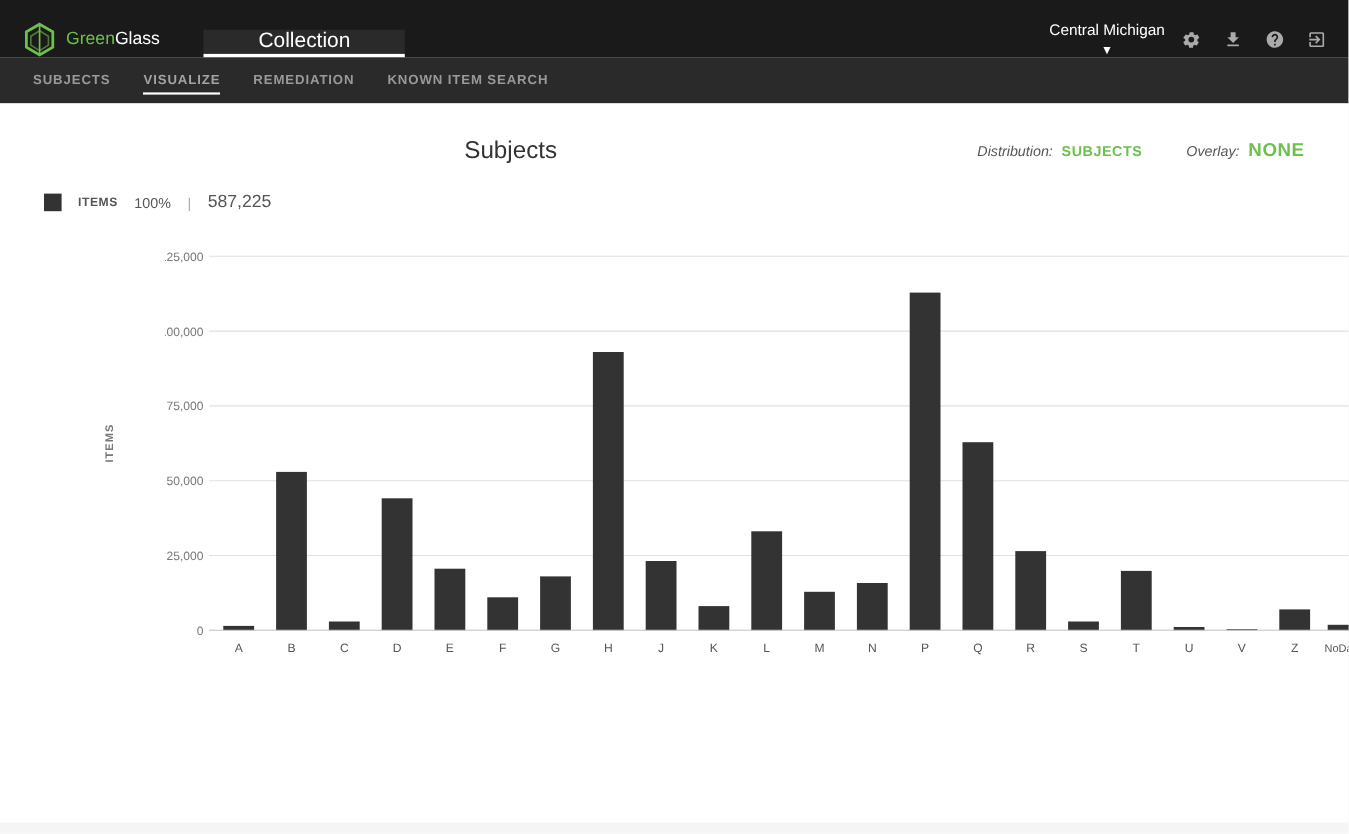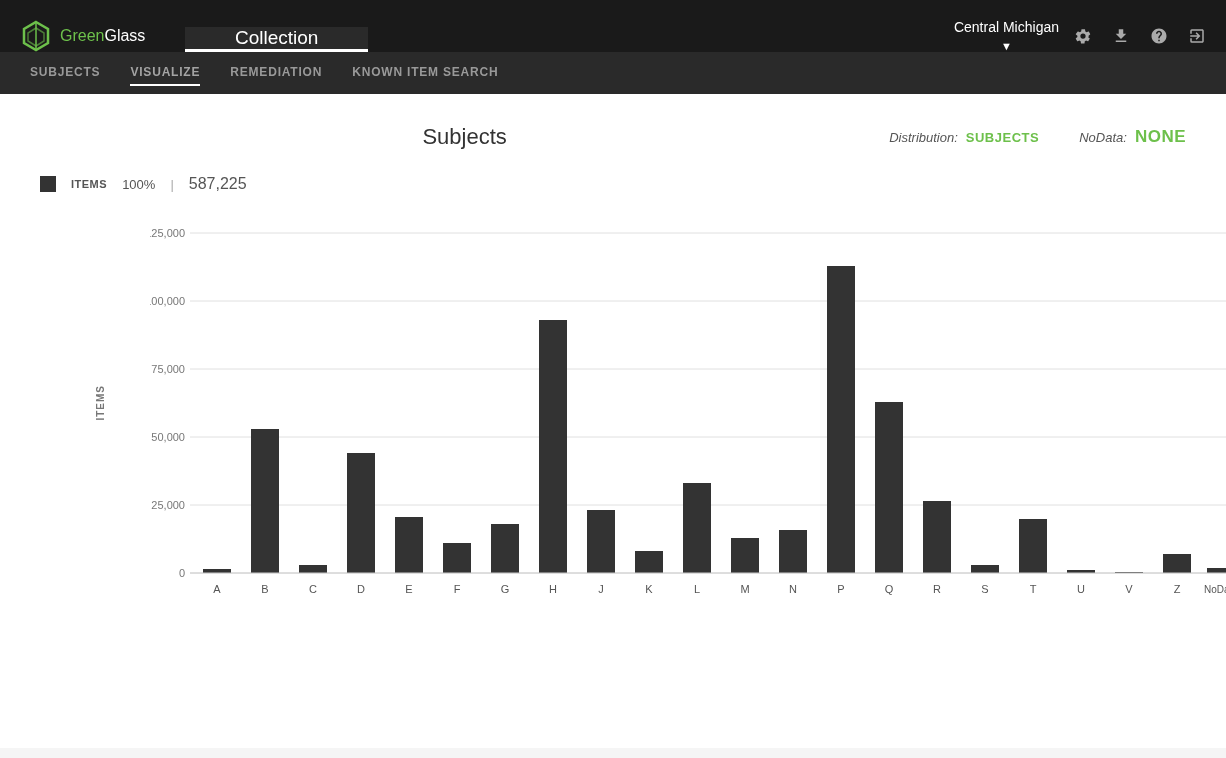--- a/index.html
+++ b/index.html
@@ -242,21 +242,21 @@
     <span>KNOWN ITEM SEARCH</span>
   </div>
 </nav>
 
 <main class="main-content">
 
   <div class="page-header">
     <h1 class="page-title">Subjects</h1>
     <span class="distribution-label">Distribution:</span>
     <span class="distribution-value">SUBJECTS</span>
-    <span class="overlay-label">NoData:</span>
+    <span class="overlay-label">Overlay:</span>
     <span class="overlay-value">NONE</span>
   </div>
 
   <div class="legend">
     <div class="legend-box"></div>
     <span class="legend-label">ITEMS</span>
     <span class="legend-pct">100%</span>
     <span class="legend-sep">|</span>
     <span class="legend-count">587,225</span>
   </div>

